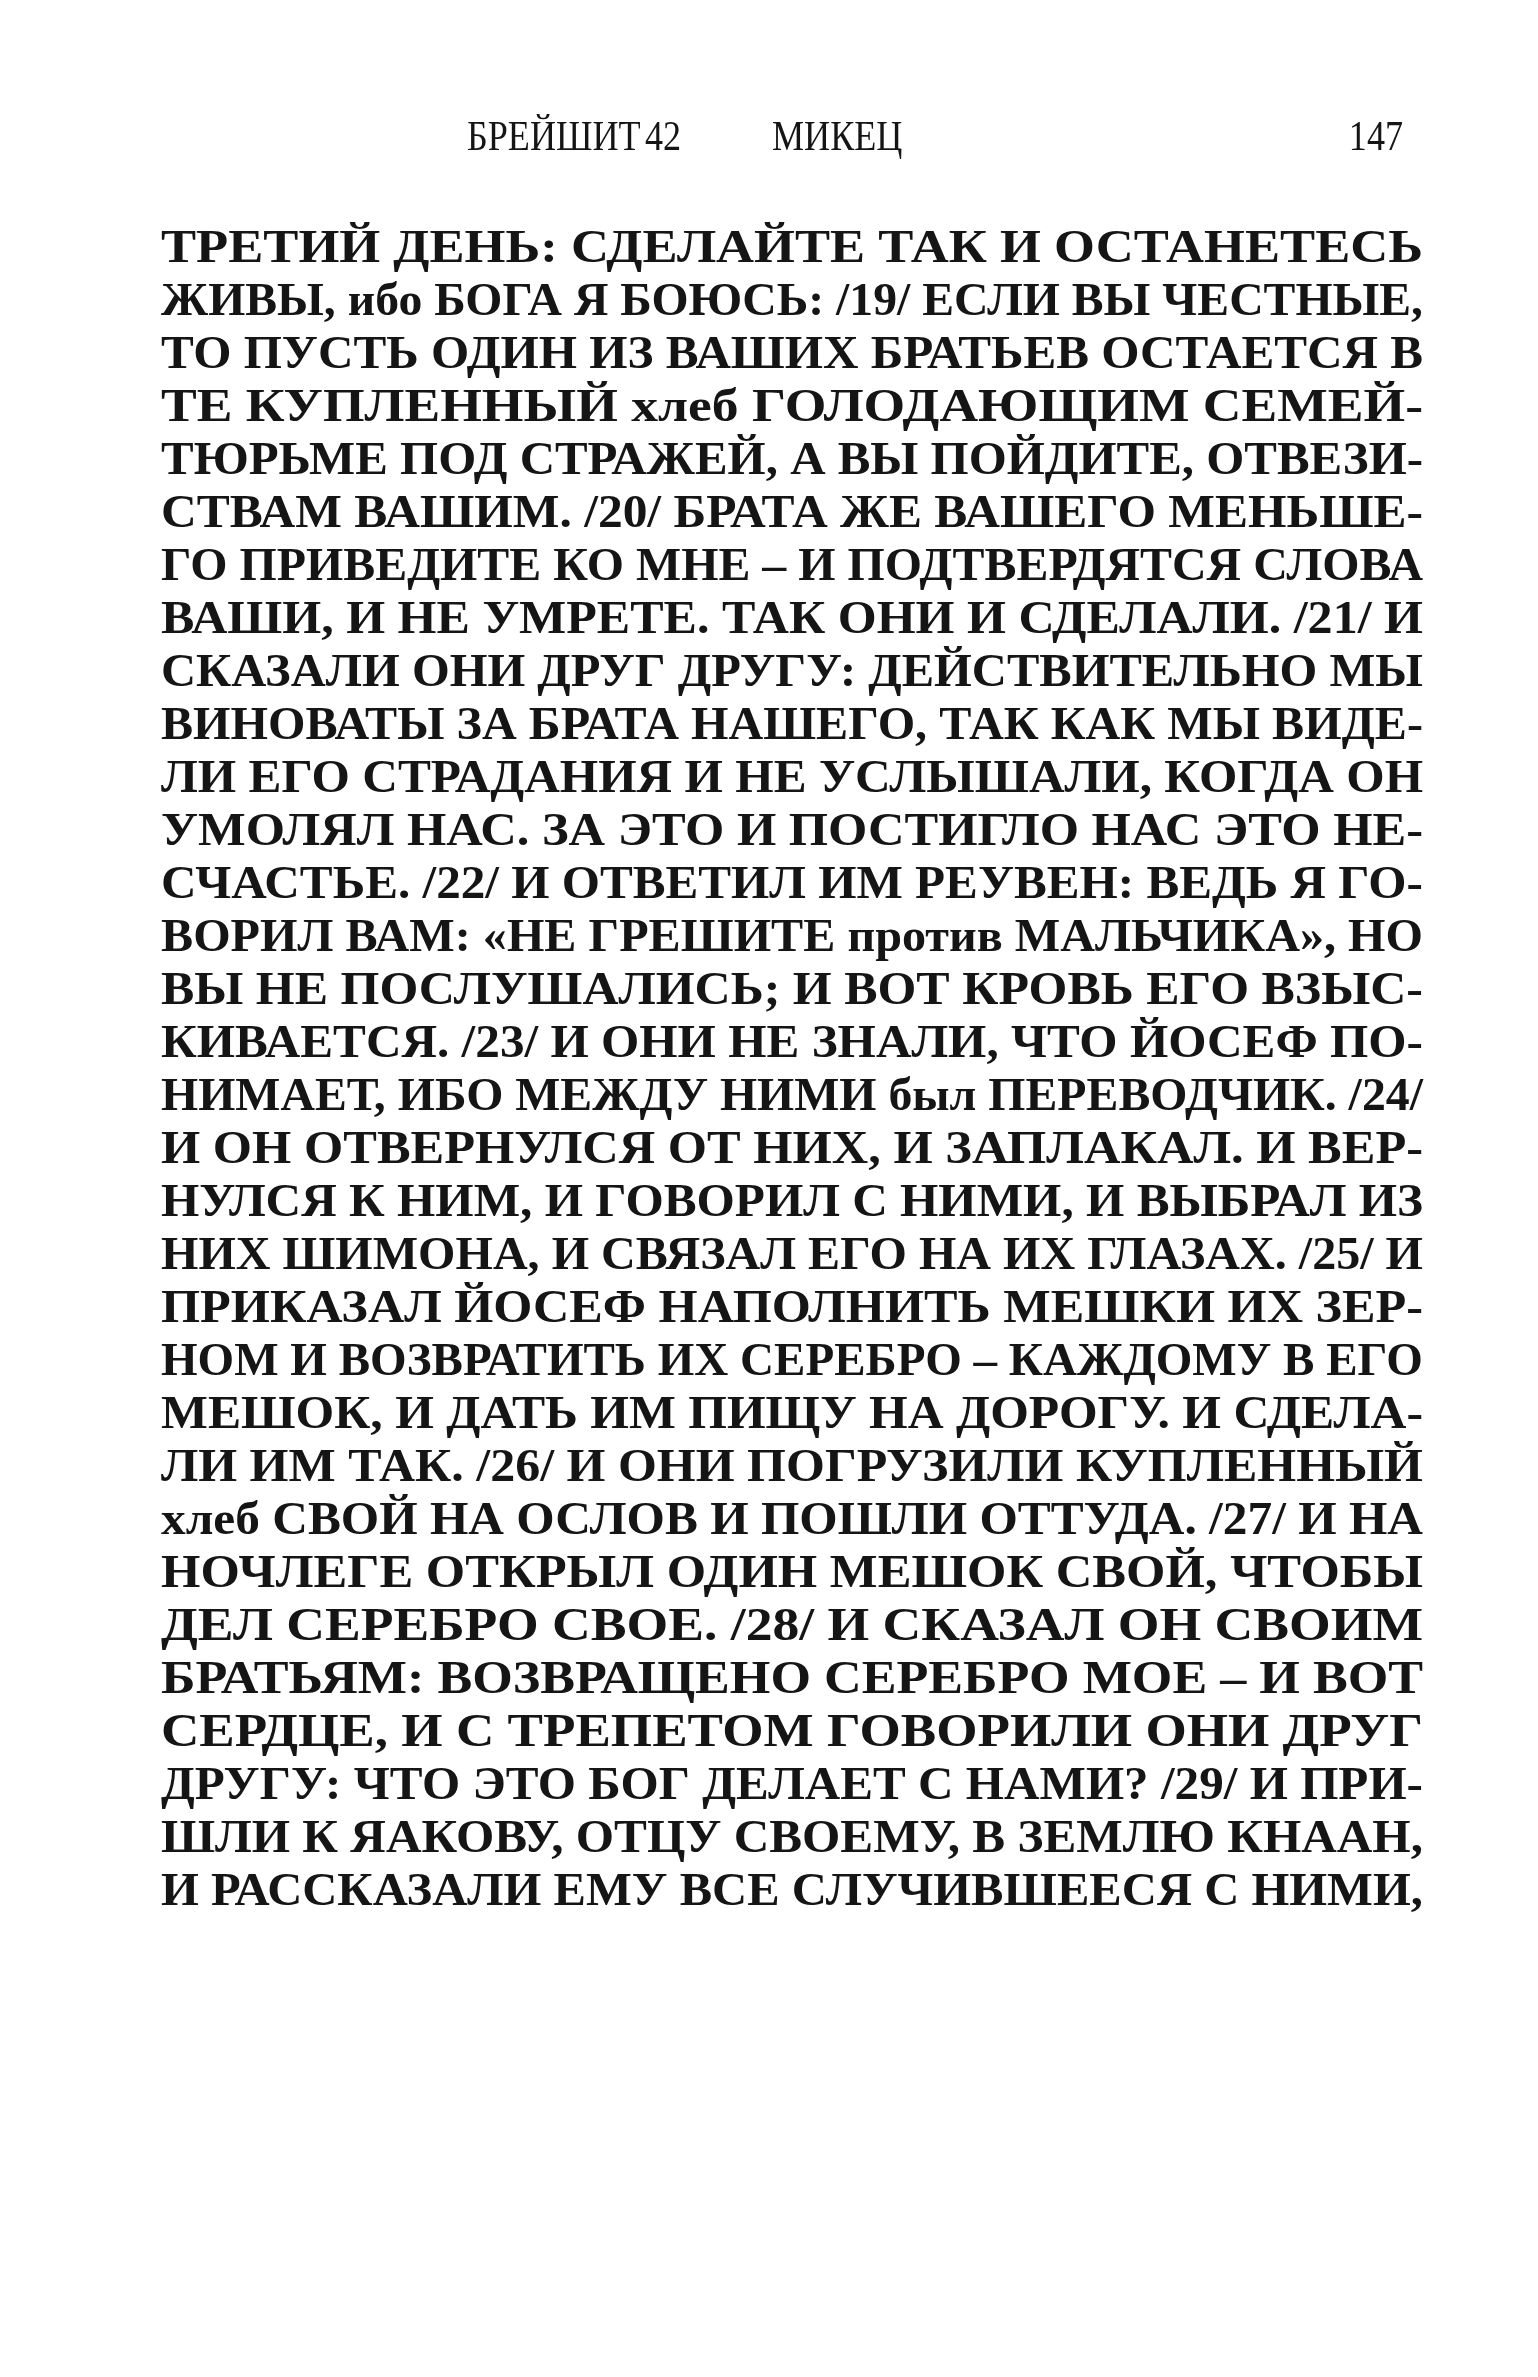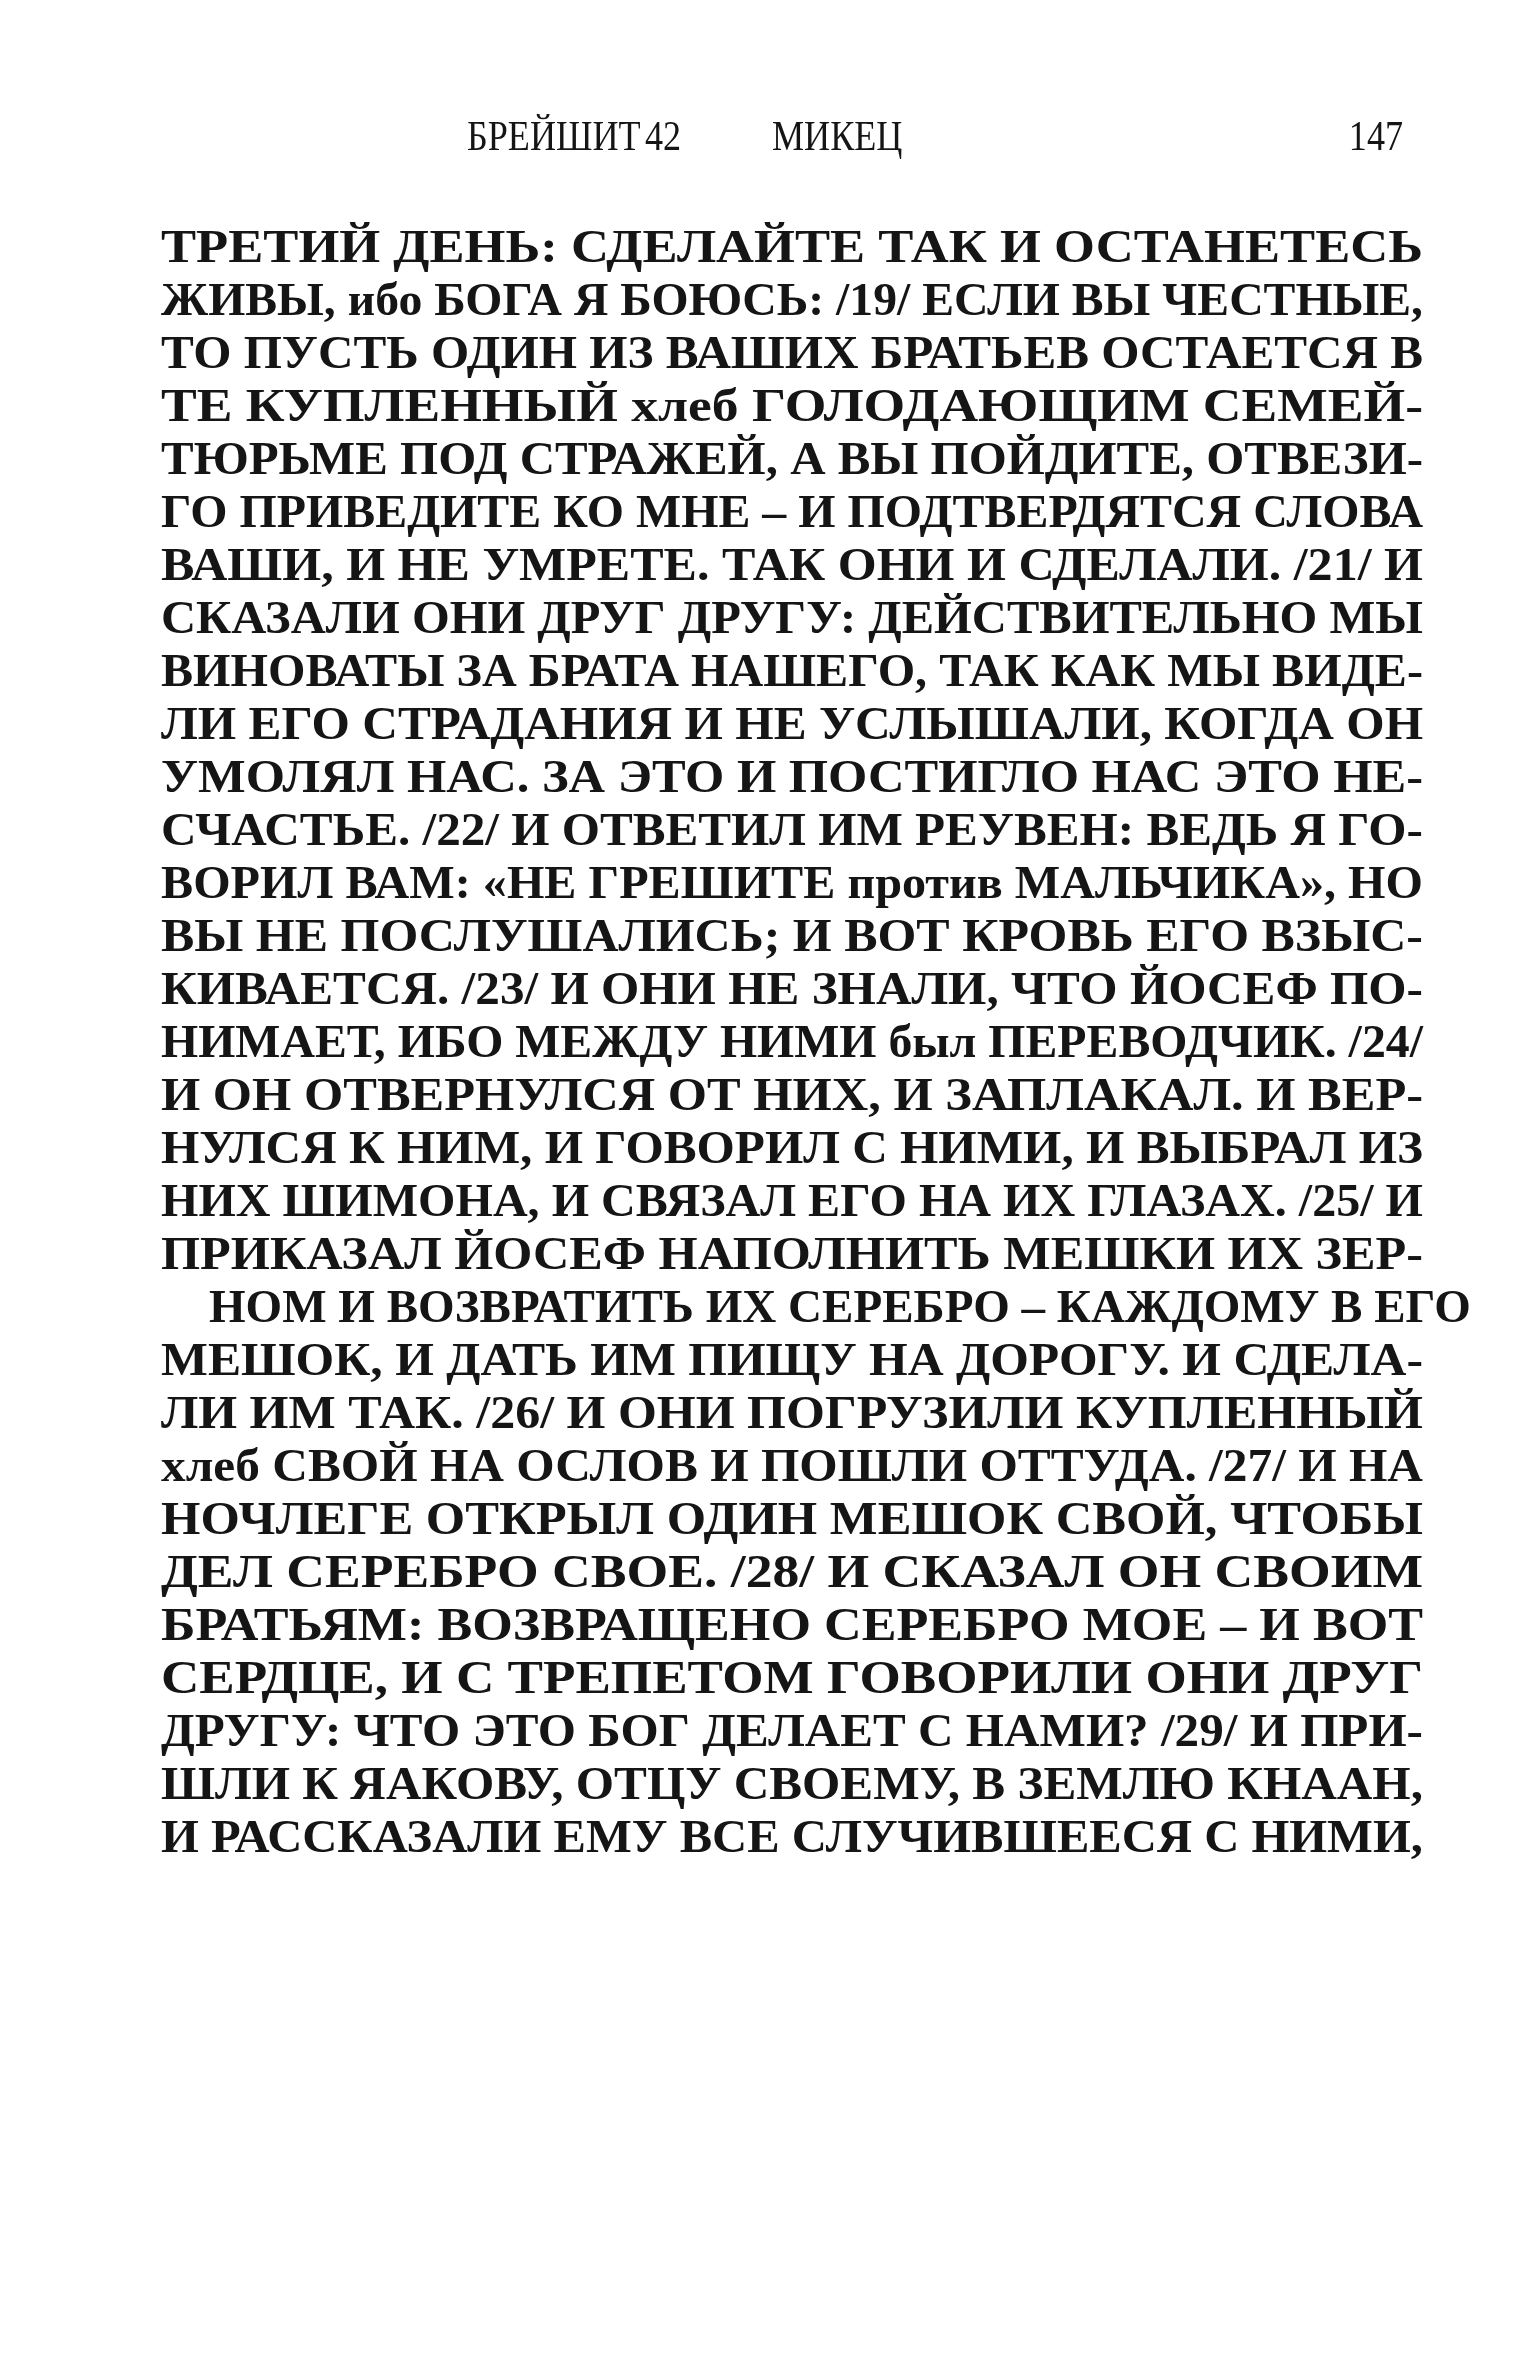--- a/index.html
+++ b/index.html
@@ -68,36 +68,37 @@
   <span class="hdr-parasha">МИКЕЦ</span>
   <span class="hdr-page">147</span>
 </div>
 
 <div class="body-text" id="body-text">
     <div class="line"><span class="inner" style="transform: scaleX(1.1191);">ТРЕТИЙ ДЕНЬ: СДЕЛАЙТЕ ТАК И ОСТАНЕТЕСЬ</span></div>
     <div class="line"><span class="inner" style="transform: scaleX(1.0146);">ЖИВЫ, ибо БОГА Я БОЮСЬ: /19/ ЕСЛИ ВЫ ЧЕСТНЫЕ,</span></div>
     <div class="line"><span class="inner" style="transform: scaleX(1.0455);">ТО ПУСТЬ ОДИН ИЗ ВАШИХ БРАТЬЕВ ОСТАЕТСЯ В</span></div>
     <div class="line"><span class="inner" style="transform: scaleX(1.1396);">ТЕ КУПЛЕННЫЙ хлеб ГОЛОДАЮЩИМ СЕМЕЙ-</span></div>
     <div class="line"><span class="inner" style="transform: scaleX(1.0411);">ТЮРЬМЕ ПОД СТРАЖЕЙ, А ВЫ ПОЙДИТЕ, ОТВЕЗИ-</span></div>
+    <div class="line"><span class="inner" style="transform: scaleX(1.0524);">СТВАМ ВАШИМ. /20/ БРАТА ЖЕ ВАШЕГО МЕНЬШЕ-</span></div>
     <div class="line"><span class="inner" style="transform: scaleX(1.019);">ГО ПРИВЕДИТЕ КО МНЕ – И ПОДТВЕРДЯТСЯ СЛОВА</span></div>
     <div class="line"><span class="inner" style="transform: scaleX(1.0643);">ВАШИ, И НЕ УМРЕТЕ. ТАК ОНИ И СДЕЛАЛИ. /21/ И</span></div>
     <div class="line"><span class="inner" style="transform: scaleX(1.033);">СКАЗАЛИ ОНИ ДРУГ ДРУГУ: ДЕЙСТВИТЕЛЬНО МЫ</span></div>
     <div class="line"><span class="inner" style="transform: scaleX(1.0246);">ВИНОВАТЫ ЗА БРАТА НАШЕГО, ТАК КАК МЫ ВИДЕ-</span></div>
     <div class="line"><span class="inner" style="transform: scaleX(1.0498);">ЛИ ЕГО СТРАДАНИЯ И НЕ УСЛЫШАЛИ, КОГДА ОН</span></div>
     <div class="line"><span class="inner" style="transform: scaleX(1.0748);">УМОЛЯЛ НАС. ЗА ЭТО И ПОСТИГЛО НАС ЭТО НЕ-</span></div>
     <div class="line"><span class="inner" style="transform: scaleX(1.0456);">СЧАСТЬЕ. /22/ И ОТВЕТИЛ ИМ РЕУВЕН: ВЕДЬ Я ГО-</span></div>
     <div class="line"><span class="inner" style="transform: scaleX(1.0248);">ВОРИЛ ВАМ: «НЕ ГРЕШИТЕ против МАЛЬЧИКА», НО</span></div>
     <div class="line"><span class="inner" style="transform: scaleX(1.0629);">ВЫ НЕ ПОСЛУШАЛИСЬ; И ВОТ КРОВЬ ЕГО ВЗЫС-</span></div>
     <div class="line"><span class="inner" style="transform: scaleX(1.0472);">КИВАЕТСЯ. /23/ И ОНИ НЕ ЗНАЛИ, ЧТО ЙОСЕФ ПО-</span></div>
     <div class="line"><span class="inner" style="transform: scaleX(1.0164);">НИМАЕТ, ИБО МЕЖДУ НИМИ был ПЕРЕВОДЧИК. /24/</span></div>
     <div class="line"><span class="inner" style="transform: scaleX(1.0736);">И ОН ОТВЕРНУЛСЯ ОТ НИХ, И ЗАПЛАКАЛ. И ВЕР-</span></div>
     <div class="line"><span class="inner" style="transform: scaleX(1.0475);">НУЛСЯ К НИМ, И ГОВОРИЛ С НИМИ, И ВЫБРАЛ ИЗ</span></div>
     <div class="line"><span class="inner" style="transform: scaleX(1.0229);">НИХ ШИМОНА, И СВЯЗАЛ ЕГО НА ИХ ГЛАЗАХ. /25/ И</span></div>
     <div class="line"><span class="inner" style="transform: scaleX(1.0693);">ПРИКАЗАЛ ЙОСЕФ НАПОЛНИТЬ МЕШКИ ИХ ЗЕР-</span></div>
-    <div class="line"><span class="inner" style="transform: scaleX(1.0011); margin-left: 48px;">НОМ И ВОЗВРАТИТЬ ИХ СЕРЕБРО – КАЖДОМУ В ЕГО</span></div>
+    <div class="line"><span class="inner" style="transform: scaleX(1.0011);">НОМ И ВОЗВРАТИТЬ ИХ СЕРЕБРО – КАЖДОМУ В ЕГО</span></div>
     <div class="line"><span class="inner" style="transform: scaleX(1.0572);">МЕШОК, И ДАТЬ ИМ ПИЩУ НА ДОРОГУ. И СДЕЛА-</span></div>
     <div class="line"><span class="inner" style="transform: scaleX(1.0635);">ЛИ ИМ ТАК. /26/ И ОНИ ПОГРУЗИЛИ КУПЛЕННЫЙ</span></div>
     <div class="line"><span class="inner" style="transform: scaleX(1.0501);">хлеб СВОЙ НА ОСЛОВ И ПОШЛИ ОТТУДА. /27/ И НА</span></div>
     <div class="line"><span class="inner" style="transform: scaleX(1.0773);">НОЧЛЕГЕ ОТКРЫЛ ОДИН МЕШОК СВОЙ, ЧТОБЫ</span></div>
     <div class="line"><span class="inner" style="transform: scaleX(1.1402);">ДЕЛ СЕРЕБРО СВОЕ. /28/ И СКАЗАЛ ОН СВОИМ</span></div>
     <div class="line"><span class="inner" style="transform: scaleX(1.1092);">БРАТЬЯМ: ВОЗВРАЩЕНО СЕРЕБРО МОЕ – И ВОТ</span></div>
     <div class="line"><span class="inner" style="transform: scaleX(1.1299);">СЕРДЦЕ, И С ТРЕПЕТОМ ГОВОРИЛИ ОНИ ДРУГ</span></div>
     <div class="line"><span class="inner" style="transform: scaleX(1.0453);">ДРУГУ: ЧТО ЭТО БОГ ДЕЛАЕТ С НАМИ? /29/ И ПРИ-</span></div>
     <div class="line"><span class="inner" style="transform: scaleX(1.0475);">ШЛИ К ЯАКОВУ, ОТЦУ СВОЕМУ, В ЗЕМЛЮ КНААН,</span></div>
     <div class="line"><span class="inner" style="transform: scaleX(1.0345);">И РАССКАЗАЛИ ЕМУ ВСЕ СЛУЧИВШЕЕСЯ С НИМИ,</span></div>

